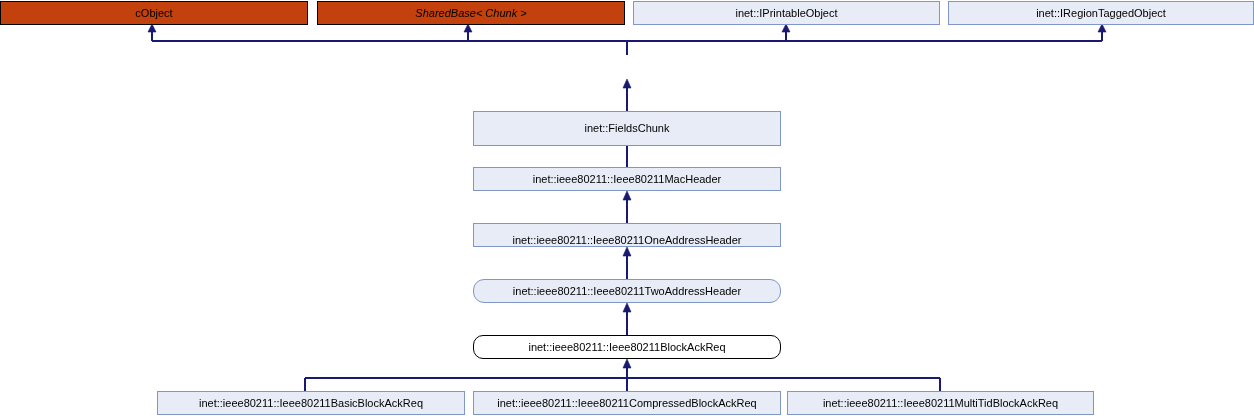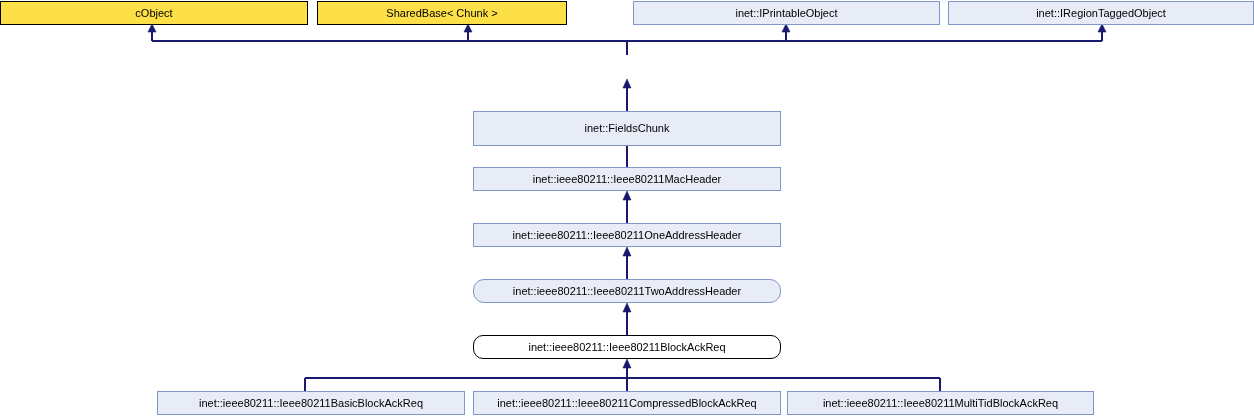--- a/index.html
+++ b/index.html
@@ -27,21 +27,21 @@
     font-size: 11px;
     line-height: 11px;
     letter-spacing: 0px;
     color: #000000;
     white-space: nowrap;
     overflow: hidden;
     text-align: center;
   }
   
   .node.base {
-    background: #fde047;
+    background: #c2410c;
     border: 1px solid #000000;
   }
   
   .node.inet {
     background: #e8ecf6;
     border: 1px solid #8096c8;
   }
   
   .node.current {
     background: #ffffff;
@@ -129,42 +129,42 @@
       <line x1="627" y1="378" x2="627" y2="391"></line>
       <line x1="940" y1="378" x2="940" y2="391"></line>
     </g>
 
   </svg>
 
   <div class="node base" style="left:0px;   top:1px;   width:308px; height:24px;">
     <span>cObject</span>
   </div>
 
-  <div class="node base" style="left:317px; top:1px;   width:250px; height:24px;">
+  <div class="node base" style="left:317px; top:1px;   width:308px; height:24px;font-style:italic;">
     <span>SharedBase&lt; Chunk &gt;</span>
   </div>
 
   <div class="node inet" style="left:633px; top:1px;   width:307px; height:24px;justify-content:center;">
     <span>inet::IPrintableObject</span>
   </div>
 
   <div class="node inet" style="left:948px; top:1px;   width:306px; height:24px;">
     <span>inet::IRegionTaggedObject</span>
   </div>
 
 
   <div class="node inet" style="left:473px; top:111px; width:308px; height:35px;">
     <span>inet::FieldsChunk</span>
   </div>
 
   <div class="node inet" style="left:473px; top:167px; width:308px; height:24px;">
     <span>inet::ieee80211::Ieee80211MacHeader</span>
   </div>
 
-  <div class="node inet" style="left:473px; top:223px; width:308px; height:24px;">
+  <div class="node inet" style="left:473px; top:223px; width:308px; height:24px;align-items:flex-end;">
     <span>inet::ieee80211::Ieee80211OneAddressHeader</span>
   </div>
 
   <div class="node inet" style="left:473px; top:279px; width:308px; height:24px;border-radius:11px;">
     <span>inet::ieee80211::Ieee80211TwoAddressHeader</span>
   </div>
 
   <div class="node current" style="left:473px; top:335px; width:308px; height:24px;border-radius:10px;">
     <span>inet::ieee80211::Ieee80211BlockAckReq</span>
   </div>

